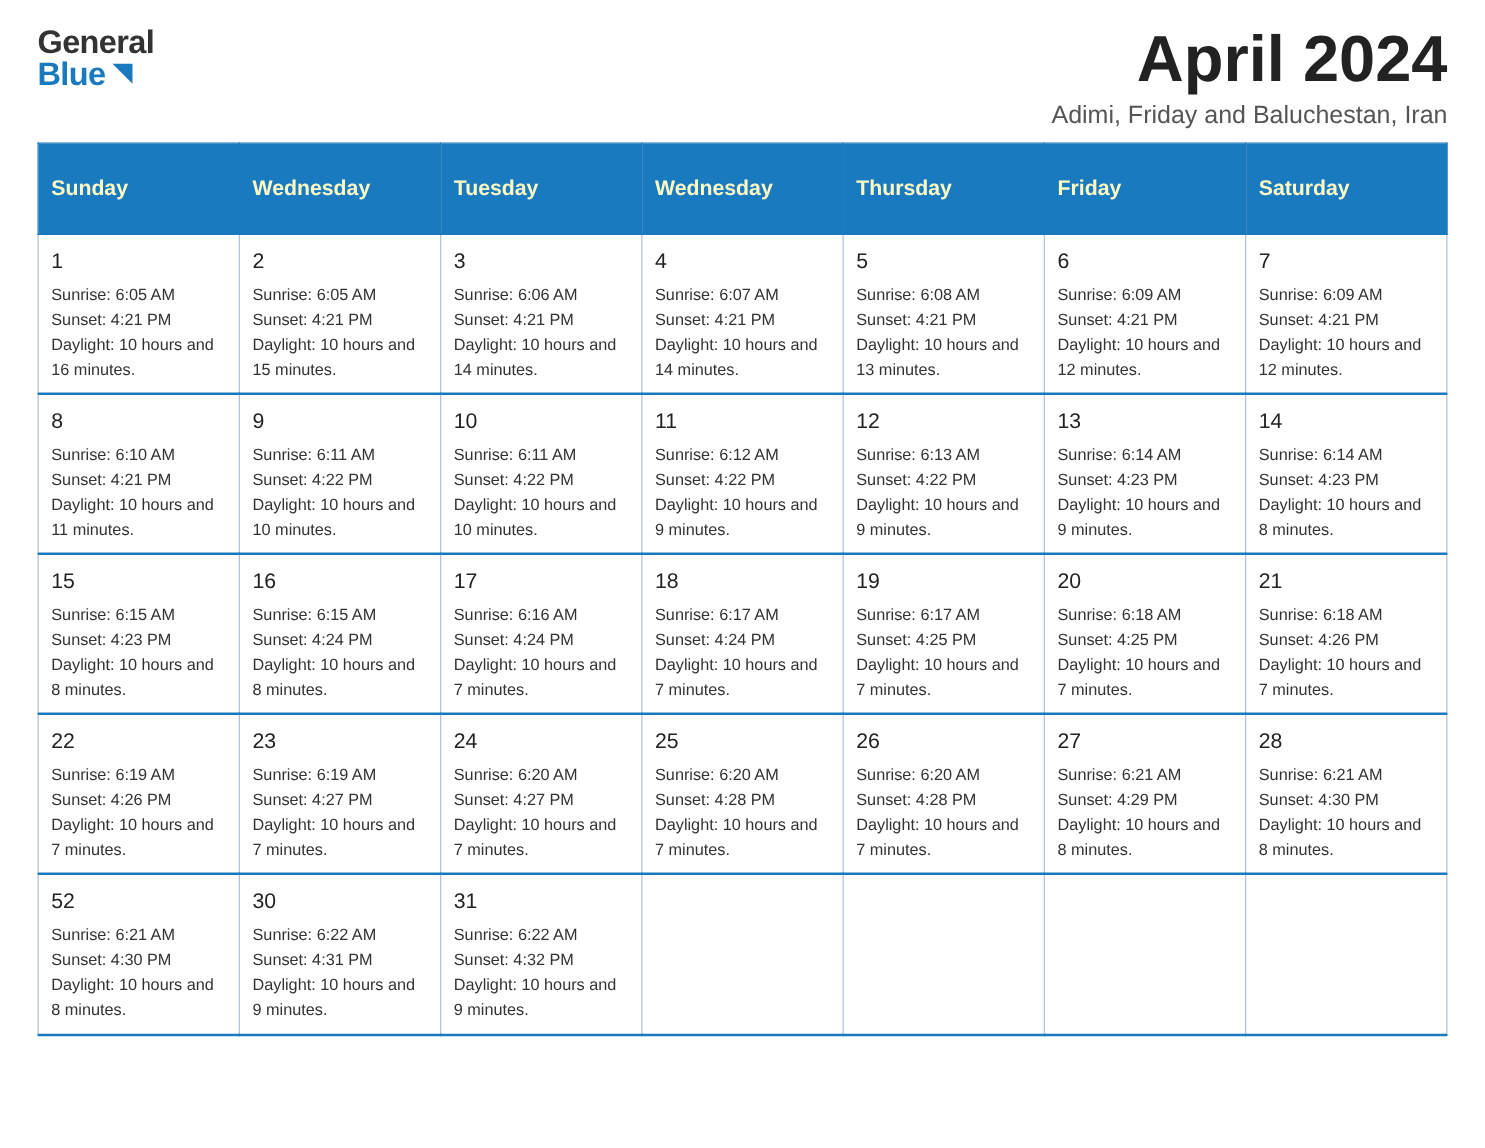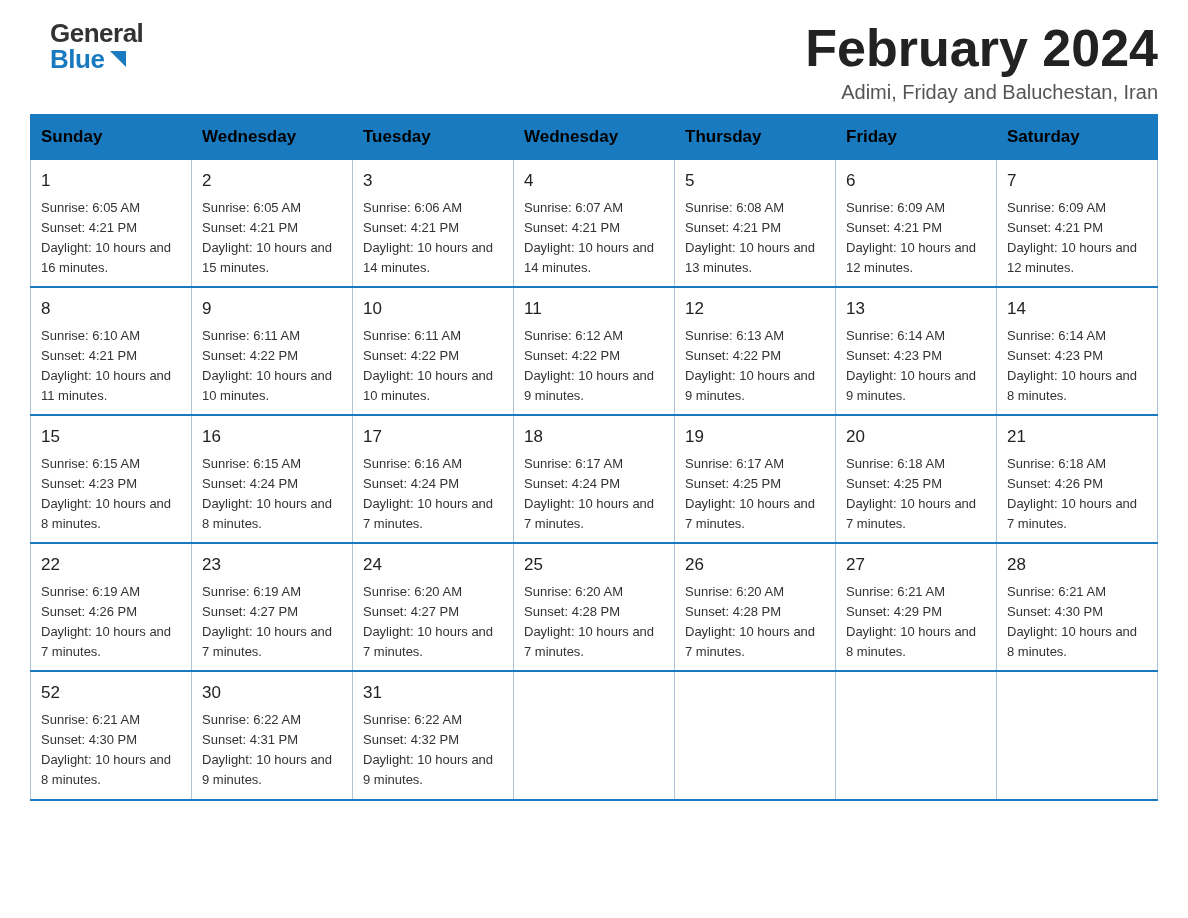--- a/index.html
+++ b/index.html
@@ -30,24 +30,24 @@
       color: #555;
       margin-top: 4px;
     }
     .calendar {
       width: 100%;
       border-collapse: collapse;
       margin-top: 10px;
     }
     .calendar thead tr th {
       background-color: #1a7abf;
-      color: #000000;
+      color: #fef9c3;
       font-size: 17px;
       font-weight: bold;
-      padding: 12px 10px;
+      padding: 26px 10px;
       text-align: left;
       border: 1px solid #1a7abf;
     }
     .calendar tbody tr td {
       border: 1px solid #b0c4d8;
       vertical-align: top;
       padding: 8px 10px;
       width: 14.28%;
       min-height: 100px;
       font-size: 13px;
@@ -73,21 +73,20 @@
       background: #fff;
     }
     .logo-icon-row {
       display: flex;
       align-items: center;
     }
     .logo-name {
       display: flex;
       flex-direction: column;
       line-height: 1;
-      margin-left: 20px;
     }
     .logo-general {
       font-size: 26px;
       font-weight: bold;
       color: #333;
       letter-spacing: -0.5px;
     }
     .logo-blue {
       font-size: 26px;
       font-weight: bold;
@@ -104,21 +103,21 @@
       <span class="logo-general">General</span>
       <div style="display:flex;align-items:center;">
         <span class="logo-blue">Blue</span>
         <svg width="22" height="22" viewBox="0 0 22 22" style="margin-left:2px;margin-bottom:2px;">
           <polygon points="4,4 20,4 20,20" fill="#1a7abf"></polygon>
         </svg>
       </div>
     </div>
   </div>
   <div class="title-section">
-    <div class="month-title">February 2024</div>
+    <div class="month-title">April 2024</div>
     <div class="subtitle">Adimi, Friday and Baluchestan, Iran</div>
   </div>
 </div>
 
 <table class="calendar">
   <thead>
     <tr>
       <th>Sunday</th>
       <th>Wednesday</th>
       <th>Tuesday</th>

